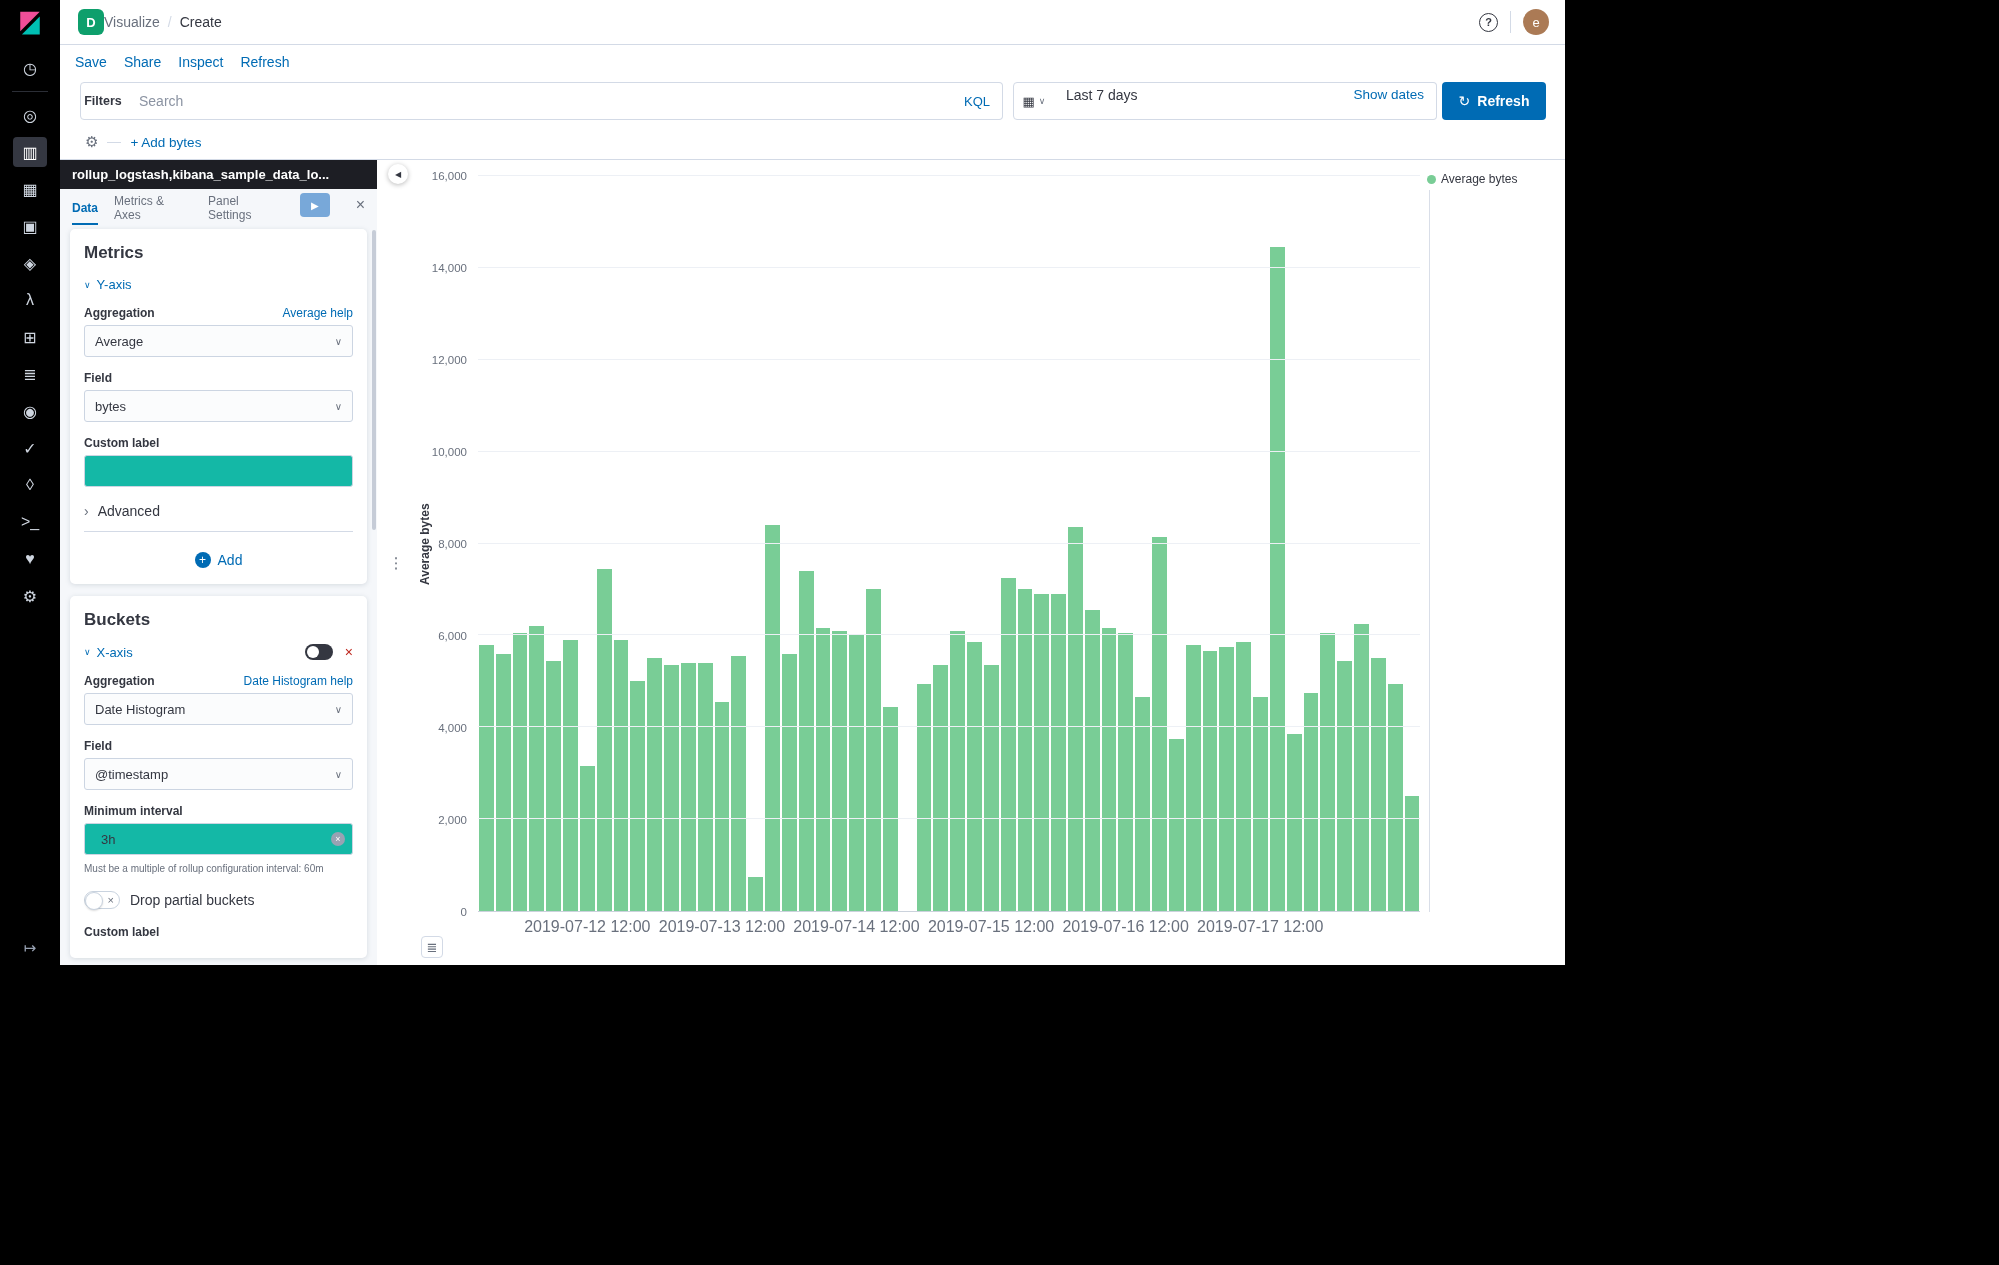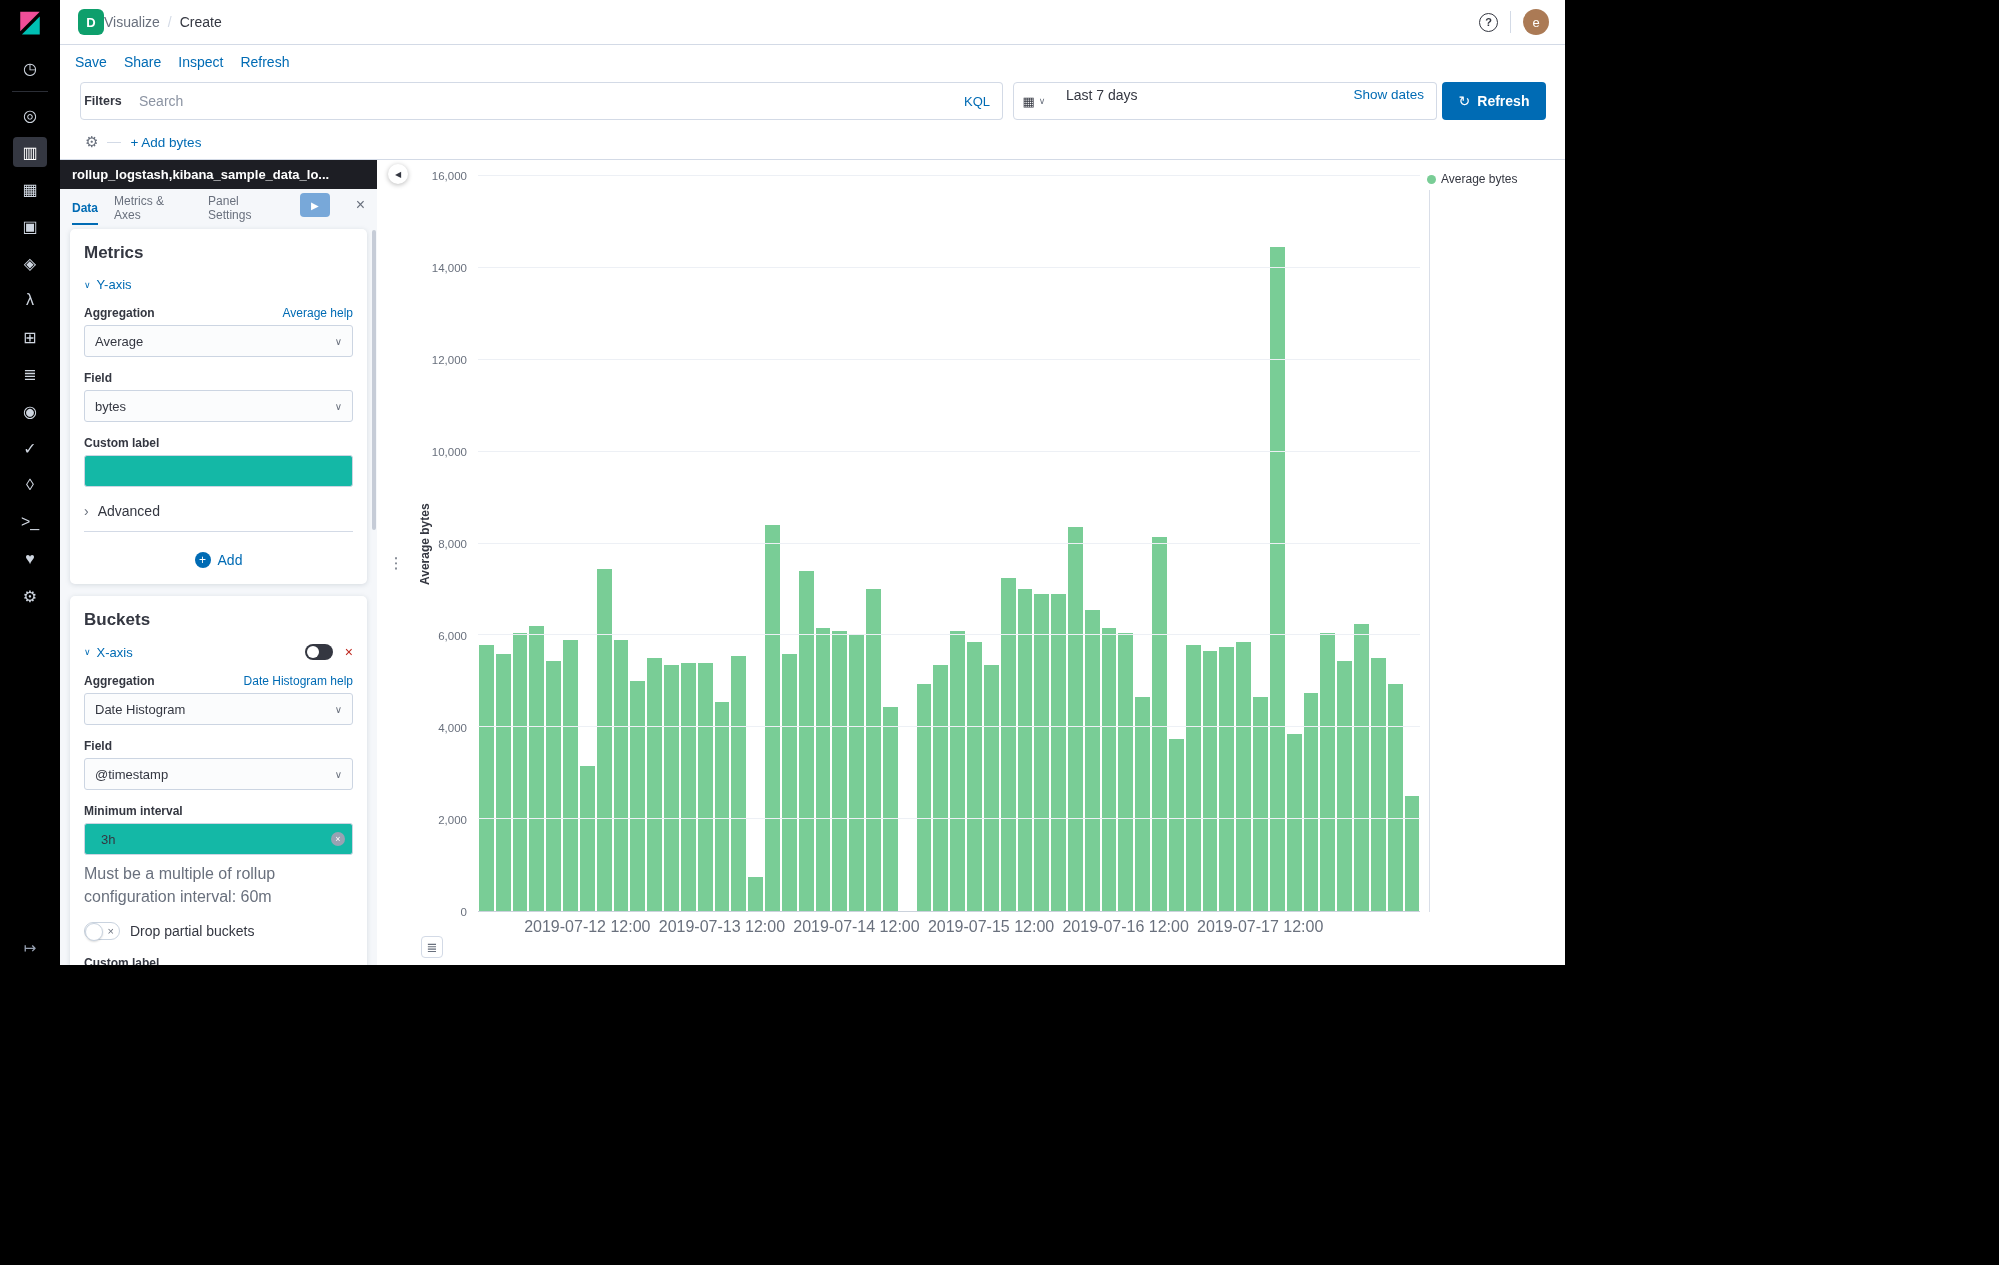--- a/index.html
+++ b/index.html
@@ -102,21 +102,21 @@
   .add-btn { display:flex; align-items:center; gap:7px; color:#006bb4; font-size:14px; cursor:pointer; }
   .plus-circle { width:16px; height:16px; border-radius:50%; background:#006bb4; color:#fff; font-size:12px;
     line-height:16px; text-align:center; }
   .switch-on { width:28px; height:16px; border-radius:8px; background:#343741; position:relative; margin-left:auto; cursor:pointer; }
   .switch-on::after { content:""; position:absolute; left:2px; top:2px; width:12px; height:12px; border-radius:50%; background:#fff; }
   .close-red { color:#bd271e; font-size:14px; margin-left:12px; cursor:pointer; }
   .clear-wrap { position:relative; }
   .clear-btn { position:absolute; right:8px; top:50%; transform:translateY(-50%); width:14px; height:14px;
     border-radius:50%; background:#98a2b3; color:#fff; font-size:9px; display:flex; align-items:center;
     justify-content:center; cursor:pointer; }
-  .help-text { font-size:16px; color:#69707d; line-height:1.45; margin:7px 0 14px; }
+  .help-text { font-size:10px; color:#69707d; line-height:1.45; margin:7px 0 14px; }
   .toggle-row { display:flex; align-items:center; gap:10px; margin:6px 0 16px; }
   .euiswitch-off { width:36px; height:18px; border-radius:9px; background:#fff; border:1px solid #c9d3df;
     position:relative; cursor:pointer; flex:0 0 auto; }
   .euiswitch-off::before { content:""; position:absolute; left:0; top:0; width:16px; height:16px; border-radius:50%;
     background:#fff; border:1px solid #c9d3df; box-shadow:0 1px 2px rgba(0,0,0,.15); }
   .euiswitch-off::after { content:"×"; position:absolute; right:5px; top:0; font-size:11px; color:#69707d; line-height:16px; }
   .toggle-label { font-size:14px; color:#343741; }
   .scroll-thumb { position:absolute; right:1px; top:70px; width:4px; height:300px; background:#b6becb;
     border-radius:2px; opacity:.75; }
 

